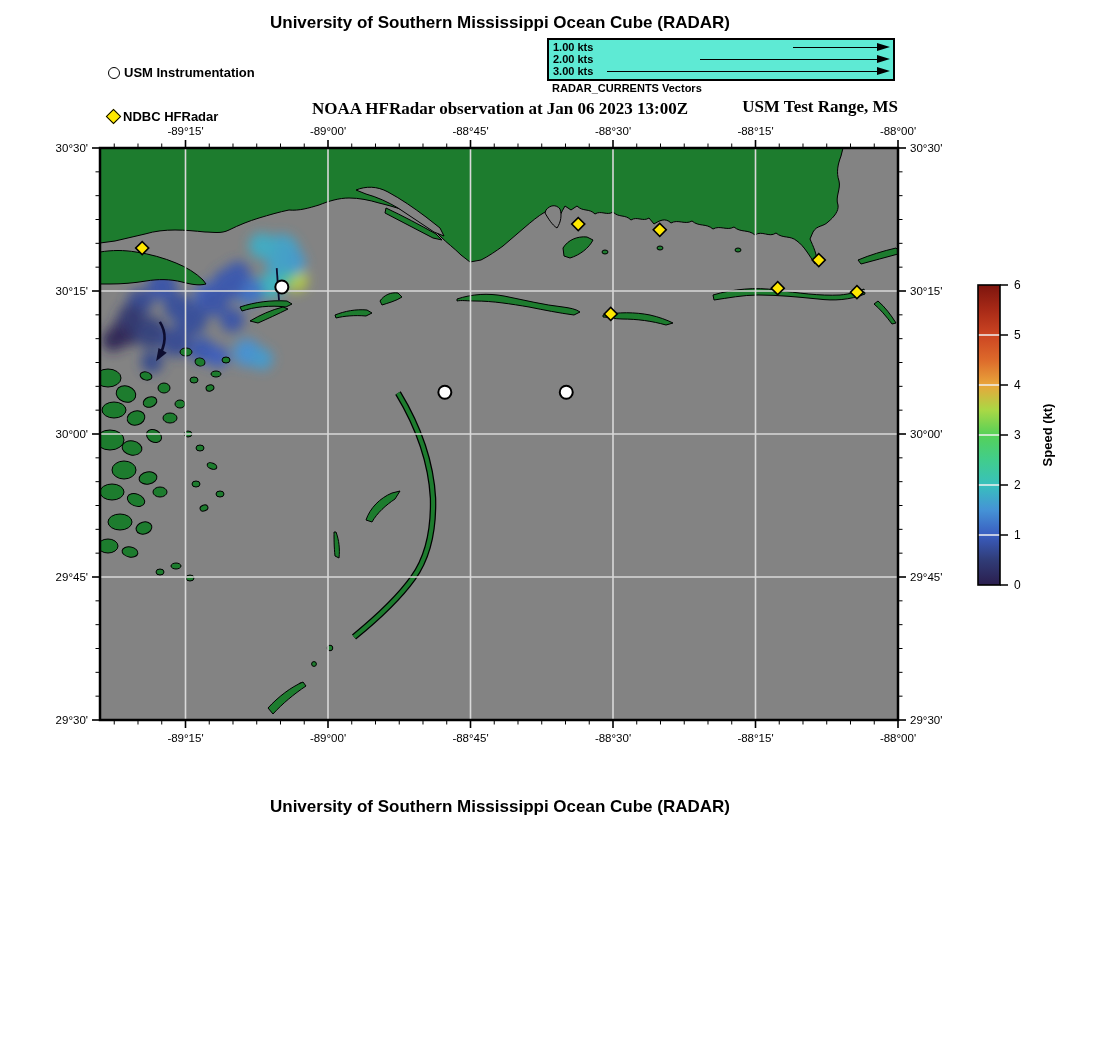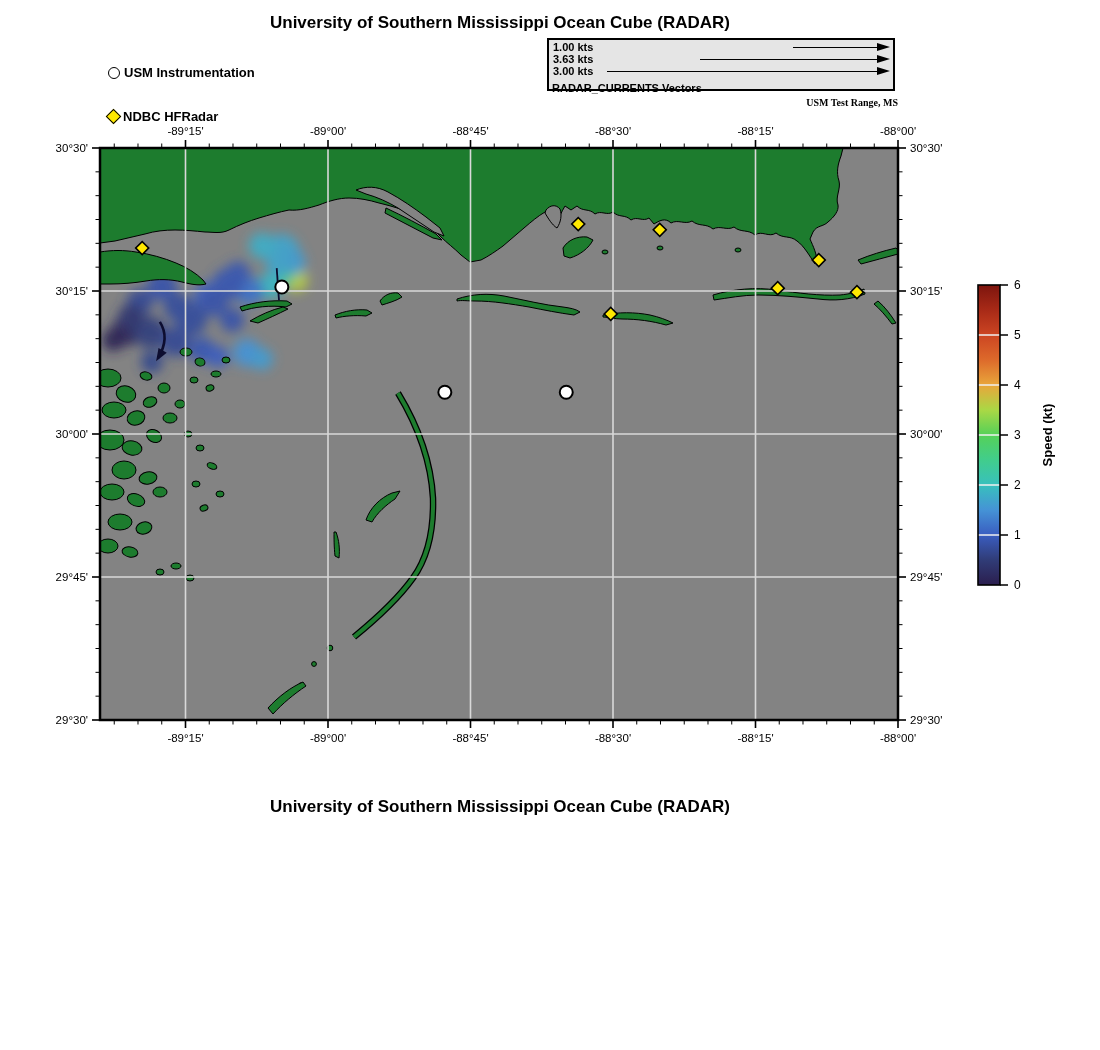--- a/index.html
+++ b/index.html
@@ -3,29 +3,29 @@
 <meta charset="utf-8">
 <style>
   html,body{margin:0;padding:0;background:#ffffff;}
   .page{position:relative;width:1100px;height:884px;background:#ffffff;overflow:hidden;
         font-family:"Liberation Sans", sans-serif;}
   .abs{position:absolute;}
   .title{left:0;top:13px;width:1000px;text-align:center;font-size:17px;font-weight:bold;color:#000;}
   .subtitle{left:0;top:99px;width:1000px;text-align:center;font-family:"Liberation Serif",serif;
             font-size:17px;font-weight:bold;color:#000;}
   .range-label{left:698px;top:97px;width:200px;text-align:right;font-family:"Liberation Serif",serif;
-            font-size:10px;font-weight:bold;color:#000;}
+            font-size:17px;font-weight:bold;color:#000;}
   .footer-caption{left:0;top:797px;width:1000px;text-align:center;font-size:17px;font-weight:bold;color:#000;}
   .legend{left:108px;top:36px;}
   .legend-row{display:flex;align-items:center;height:15px;margin-top:29px;}
   .legend-label{font-size:13px;font-weight:bold;margin-left:4px;color:#000;}
   .lg-circle{width:10px;height:10px;border:1.8px solid #000;border-radius:50%;background:#fff;display:inline-block;}
   .lg-diamond{width:9px;height:9px;border:1.6px solid #000;transform:rotate(45deg);display:inline-block;}
-  .veckey{left:547px;top:38px;width:344px;height:38px;border:2px solid #000;background:#e5e5e5;
-          padding:1px 0 10px 0;}
+  .veckey{left:547px;top:38px;width:344px;height:38px;border:2px solid #000;background:#5eead4;
+          padding:1px 0 0 0;}
   .veckey-row{display:flex;align-items:center;height:12px;padding-left:4px;}
   .veckey-label{font-size:11px;font-weight:bold;white-space:nowrap;color:#000;}
   .veckey-arrow{margin-left:auto;margin-right:3px;display:flex;align-items:center;}
   .veckey-line{height:0;border-top:1.4px solid #000;}
   .veckey-head{width:0;height:0;border-left:13px solid #000;border-top:4.5px solid transparent;border-bottom:4.5px solid transparent;}
   .veckey-caption{left:552px;top:82px;font-size:11px;font-weight:bold;color:#000;}
   svg text{font-family:"Liberation Sans", sans-serif;}
 </style>
 </head>
 <body>
@@ -47,36 +47,37 @@
 
   <div class="abs veckey" id="veckey">
       <div class="veckey-row">
         <span class="veckey-label">1.00 kts</span>
         <span class="veckey-arrow">
           <span class="veckey-line" style="width: 84px;"></span>
           <span class="veckey-head"></span>
         </span>
       </div>
       <div class="veckey-row">
-        <span class="veckey-label">3.63 kts</span>
+        <span class="veckey-label">2.00 kts</span>
         <span class="veckey-arrow">
           <span class="veckey-line" style="width: 177px;"></span>
           <span class="veckey-head"></span>
         </span>
       </div>
       <div class="veckey-row">
         <span class="veckey-label">3.00 kts</span>
         <span class="veckey-arrow">
           <span class="veckey-line" style="width: 270px;"></span>
           <span class="veckey-head"></span>
         </span>
       </div>
     </div>
   <div class="abs veckey-caption">RADAR_CURRENTS Vectors</div>
 
+  <div class="abs subtitle">NOAA HFRadar observation at Jan 06 2023 13:00Z</div>
   <div class="abs range-label">USM Test Range, MS</div>
 
   <svg class="abs" id="plot" style="left:0;top:0" width="1100" height="790" viewBox="0 0 1100 790">
     <defs>
       <filter id="blobBlur" x="-60%" y="-60%" width="220%" height="220%">
         <feGaussianBlur stdDeviation="6"></feGaussianBlur>
       </filter>
       <clipPath id="mapClip">
           <rect x="100" y="148" width="798" height="572"></rect>
         </clipPath>

